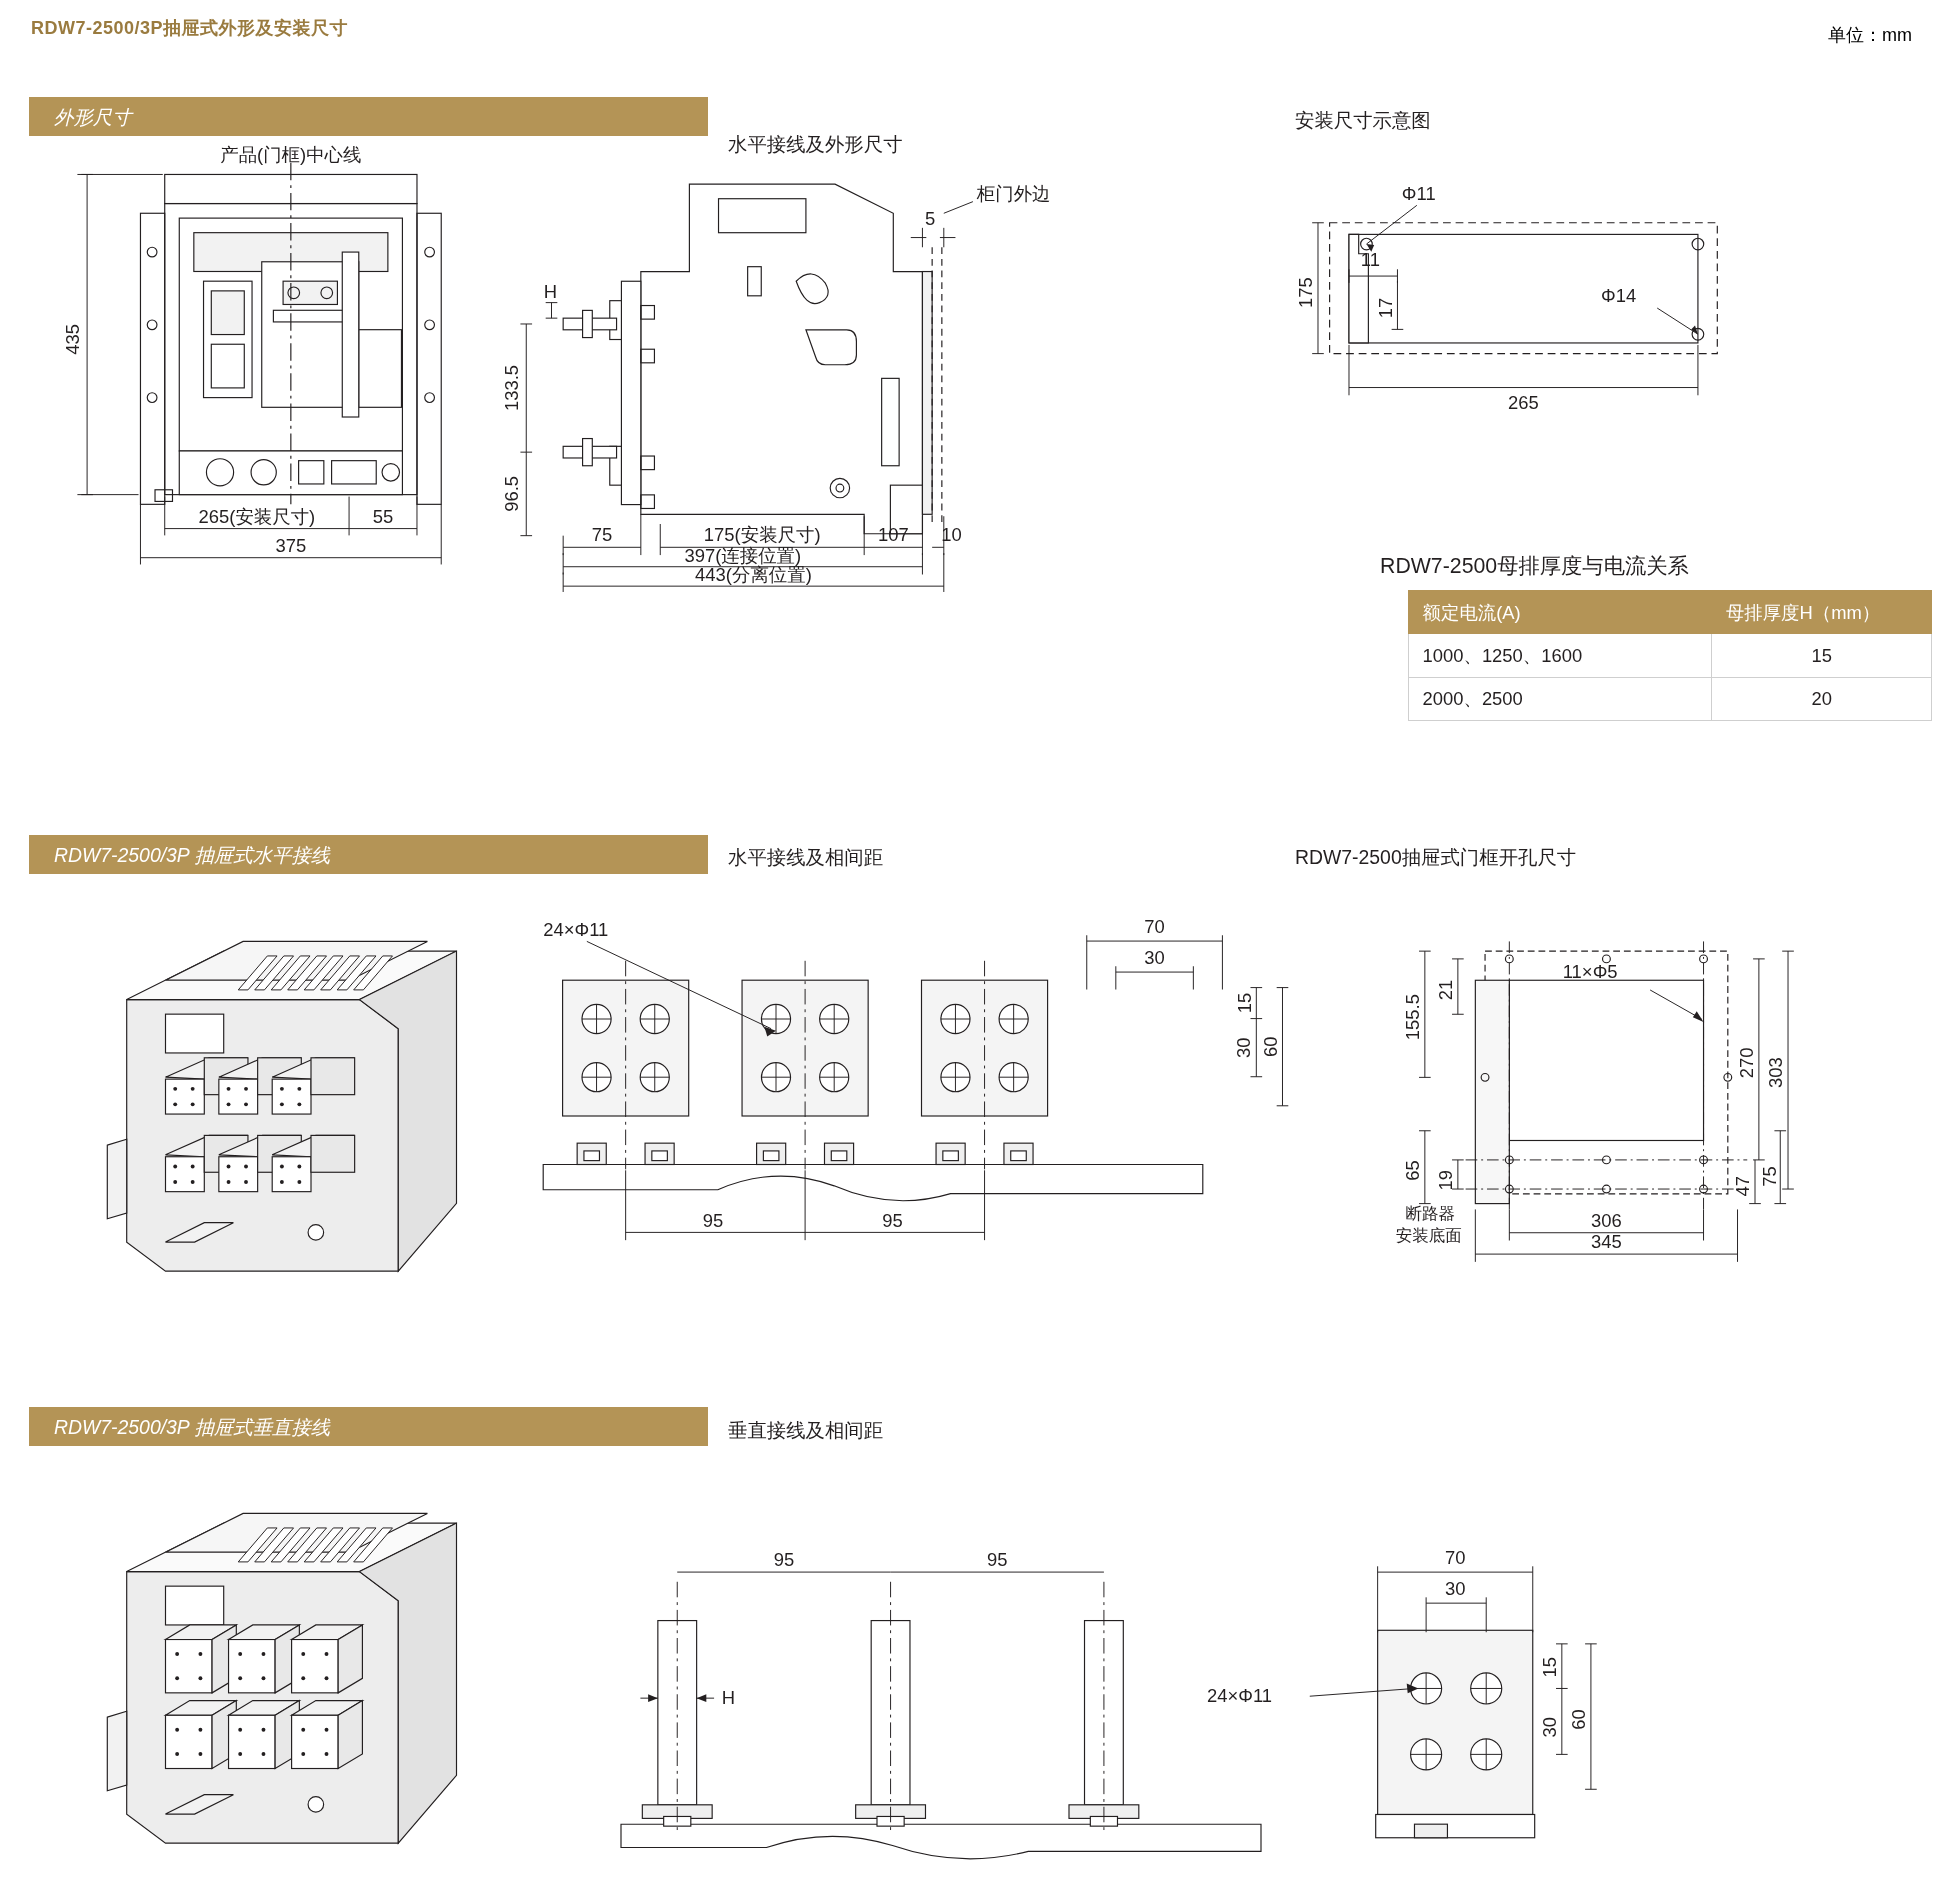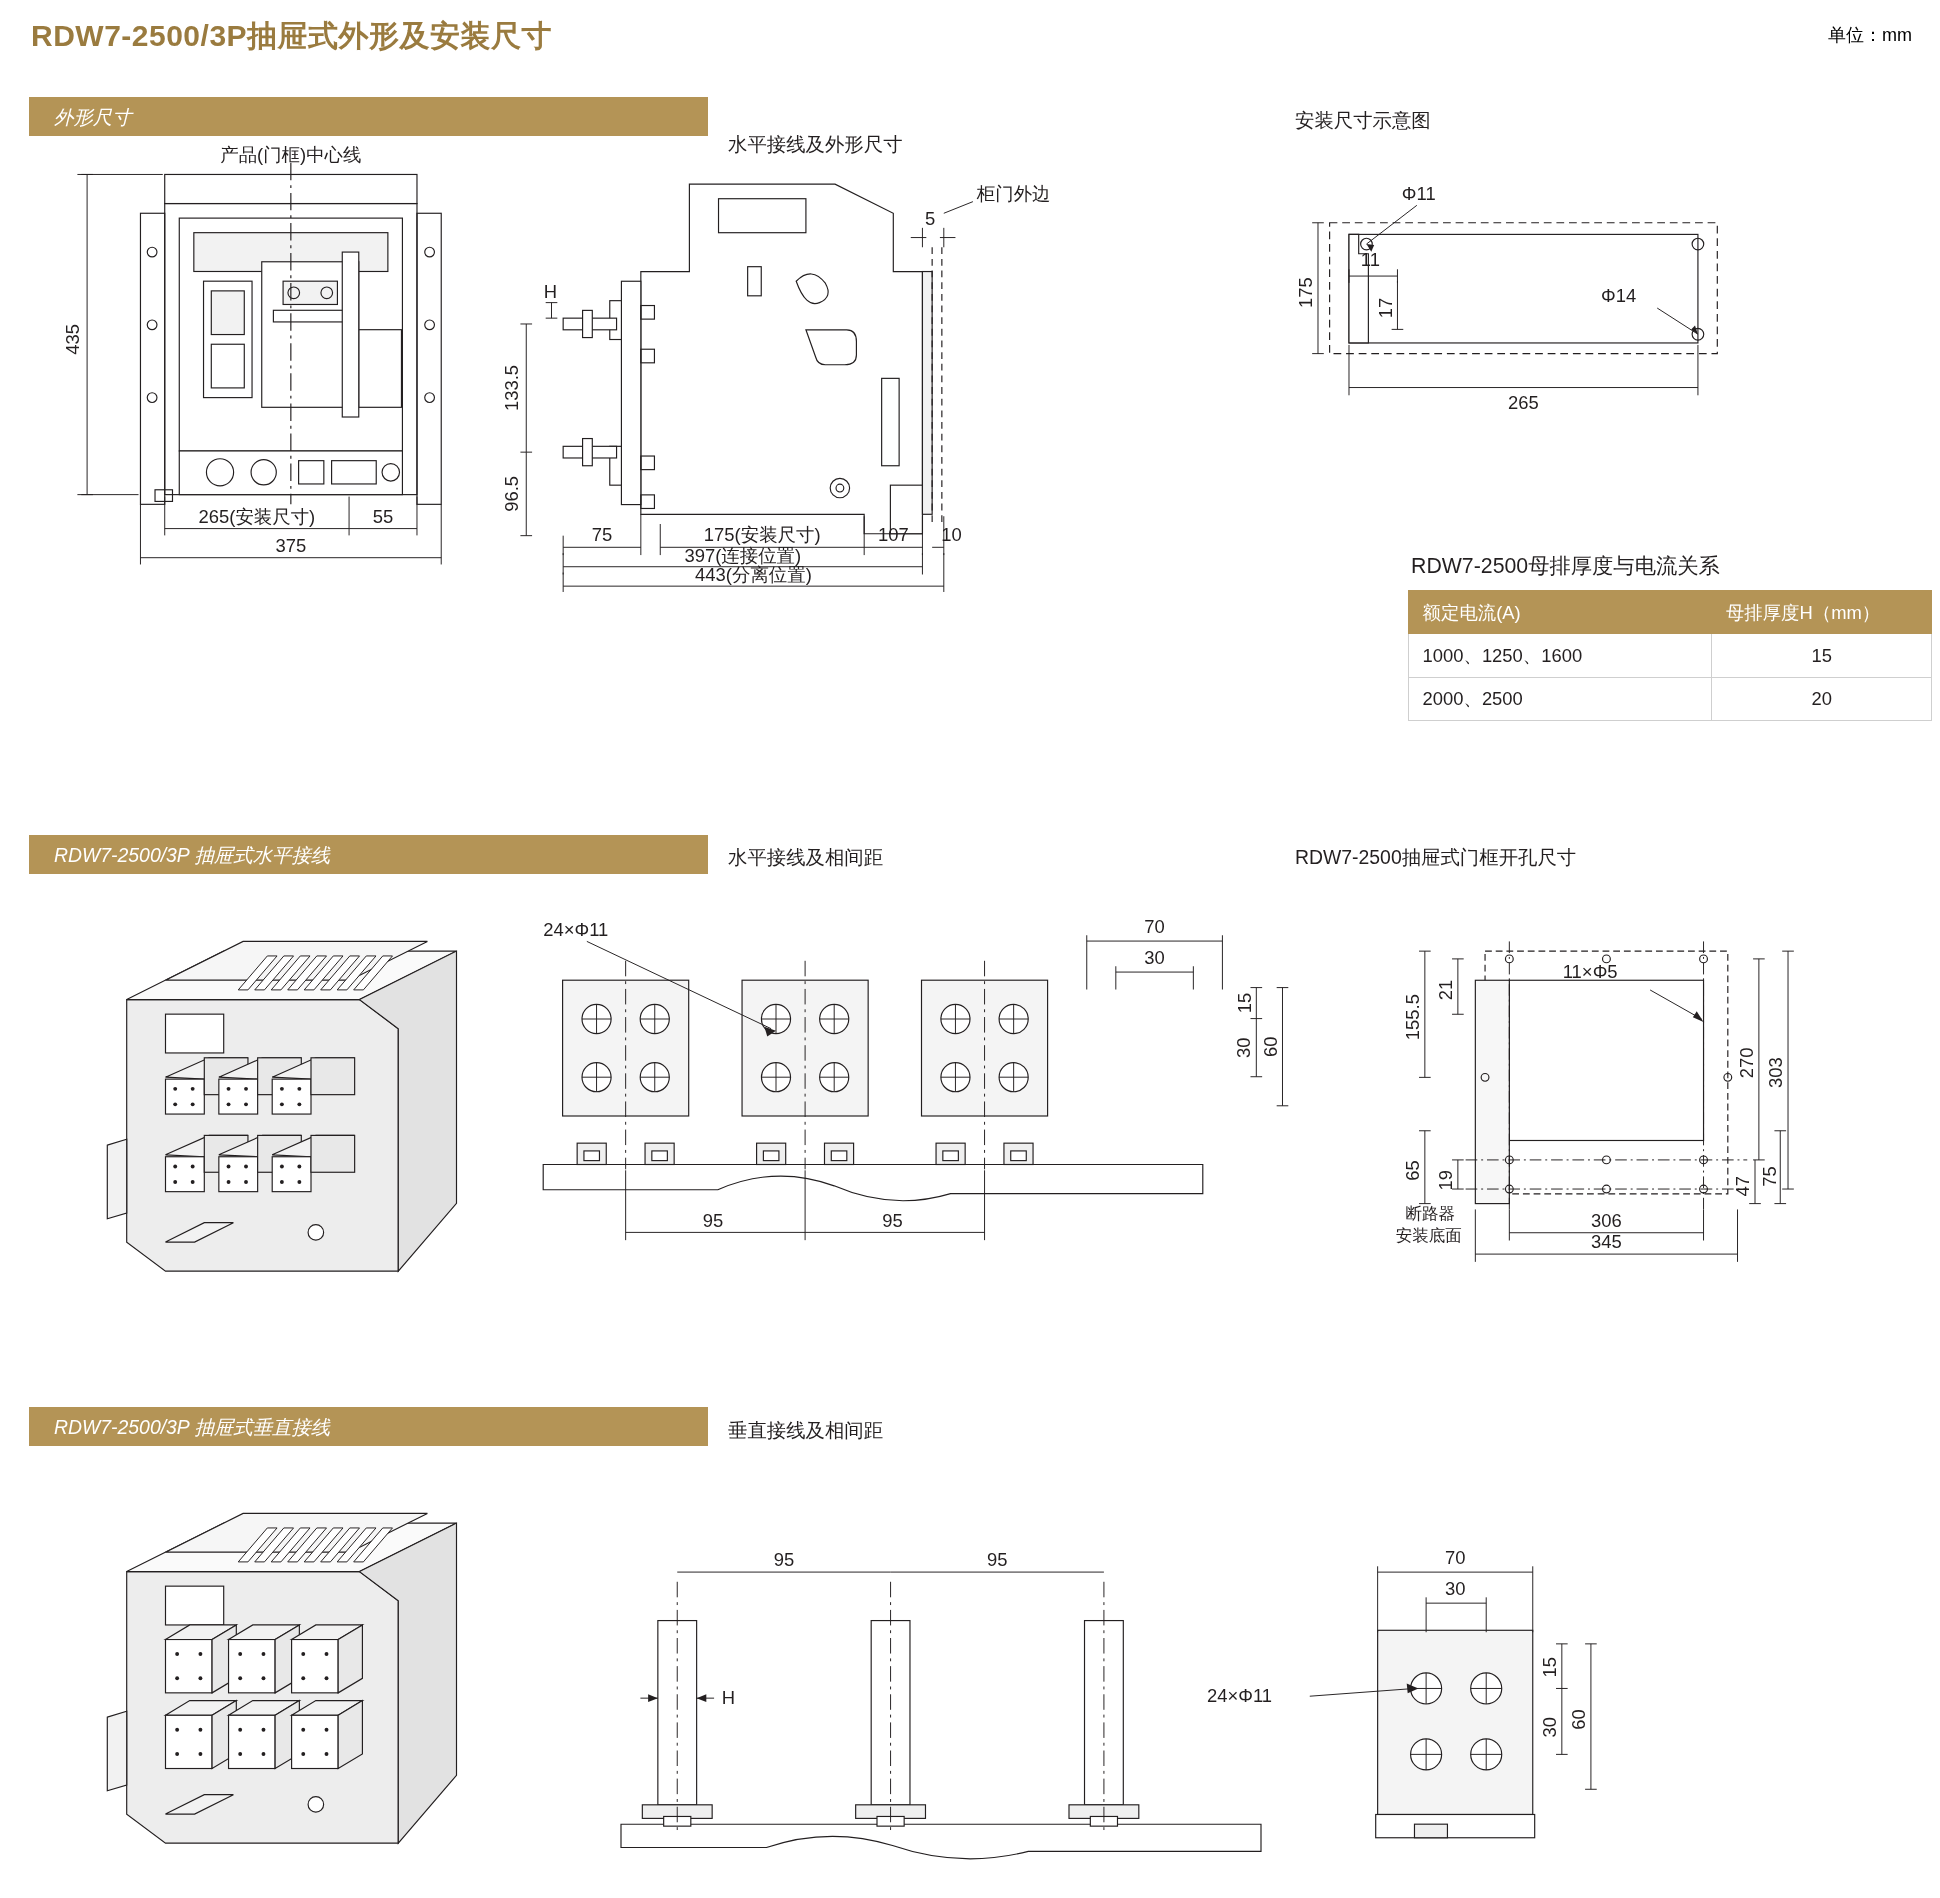--- a/index.html
+++ b/index.html
@@ -9,21 +9,21 @@
     font-family:"Liberation Sans","DejaVu Sans",sans-serif;
     color:#231f20;
     position:relative;
     overflow:hidden;
   }
   .page{position:relative;width:1941px;height:1898px;}
 
   
   .page-title{
     position:absolute;left:31px;top:15.5px;
-    font-size:30px;font-weight:bold;color:#9a7b3f;
+    font-size:18px;font-weight:bold;color:#9a7b3f;
     letter-spacing:0.5px;
   }
   .unit{
     position:absolute;right:29px;top:23px;
     font-size:18px;color:#000000;
   }
 
   
   .bar{
     position:absolute;height:39px;background:#b49456;
@@ -257,21 +257,21 @@
     <g font-size="19">
       <text x="2" y="112" text-anchor="middle" transform="rotate(-90 2 112)">175</text>
       <text x="220" y="232" text-anchor="middle">265</text>
       <text x="62" y="85" text-anchor="middle">11</text>
       <text x="84" y="128" text-anchor="middle" transform="rotate(-90 84 128)">17</text>
       <text x="112" y="16" text-anchor="middle">Φ11</text>
       <text x="300" y="122">Φ14</text>
     </g>
   </svg>
 
-  <div class="tbl-title" style="left:1380px;top:551px;margin-left:31px;">RDW7-2500母排厚度与电流关系</div>
+  <div class="tbl-title" style="left:1380px;top:551px;">RDW7-2500母排厚度与电流关系</div>
   <table class="spec" style="left:1380px;top:590px;width:524px;margin-left:28px;">
     <thead>
       <tr>
         <th style="width:58%">额定电流(A)</th>
         <th>母排厚度H（mm）</th>
       </tr>
     </thead>
     <tbody>
       <tr>
         <td>1000、1250、1600</td>

